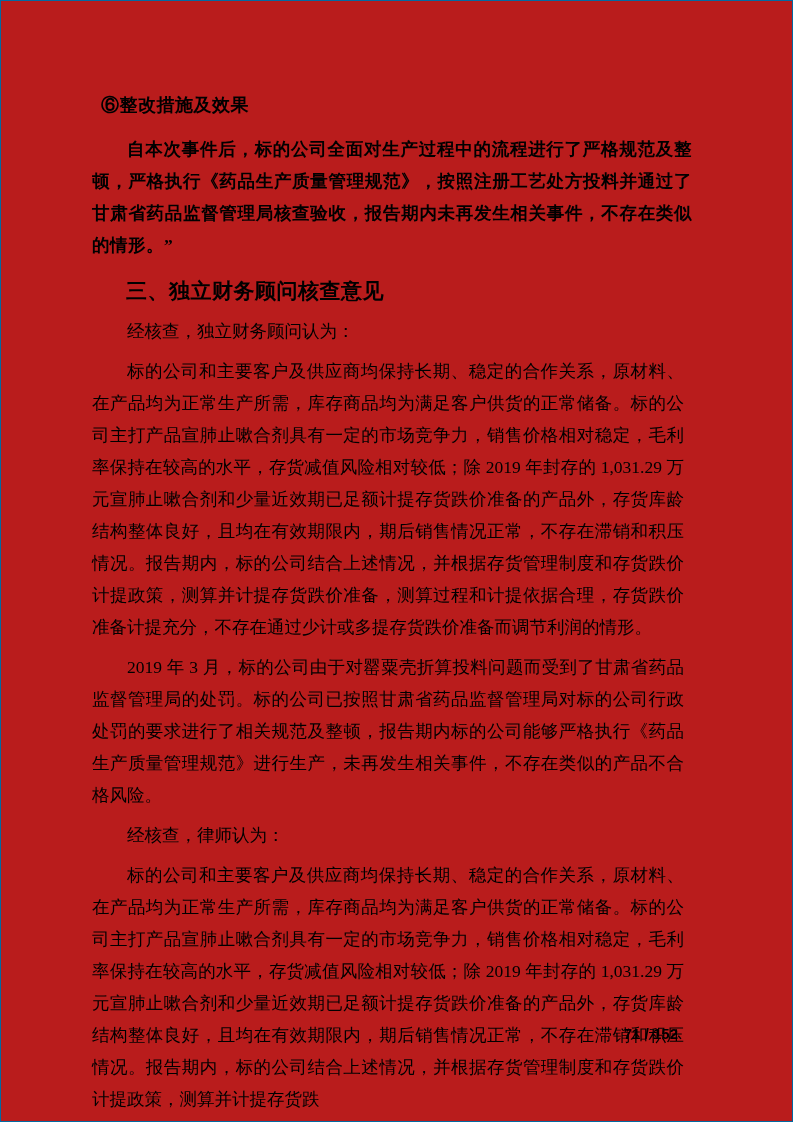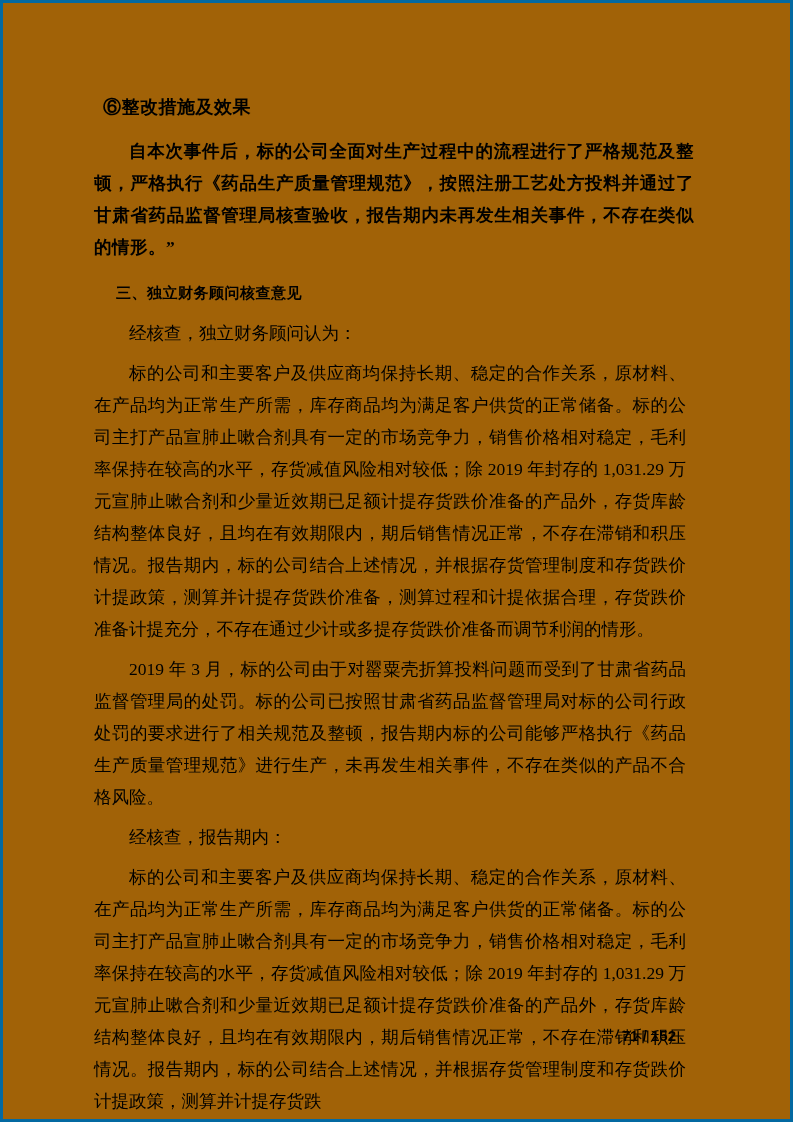--- a/index.html
+++ b/index.html
@@ -4,22 +4,22 @@
 <style>
   html, body {
     margin: 0;
     padding: 0;
     background: #ffffff;
   }
   .page {
     position: relative;
     width: 793px;
     height: 1122px;
-    background: #a16207;
-    border: 3px solid #0369a1;
+    background: #b91c1c;
+    border: 1px solid #0369a1;
     box-sizing: border-box;
     overflow: hidden;
     font-family: "Liberation Serif", "DejaVu Serif", serif;
     color: #000000;
   }
   .content {
     position: absolute;
     left: 83px;
     top: 88px;
     width: 608px;
@@ -38,21 +38,21 @@
     margin: 0;
     letter-spacing: 0.5px;
   }
   .kai-para {
     font-weight: 700;
     margin: 12px 0 0 8px;
     text-indent: 2em;
     letter-spacing: 0.5px;
   }
   .section-heading {
-    font-size: 15px;
+    font-size: 21px;
     font-weight: 700;
     margin: 14px 0 0 0;
     text-indent: 2em;
     line-height: 32px;
     font-family: "Liberation Sans", "DejaVu Sans", sans-serif;
     letter-spacing: 0.5px;
   }
   .page-footer {
     position: absolute;
     top: 1024px;
@@ -74,20 +74,20 @@
 
     <div class="section-heading">三、独立财务顾问核查意见</div>
 
     <p class="para">经核查，独立财务顾问认为：</p>
 
     <p class="para">标的公司和主要客户及供应商均保持长期、稳定的合作关系，原材料、在产品均为正常生产所需，库存商品均为满足客户供货的正常储备。标的公司主打产品宣肺止嗽合剂具有一定的市场竞争力，销售价格相对稳定，毛利率保持在较高的水平，存货减值风险相对较低；除 2019 年封存的 1,031.29 万元宣肺止嗽合剂和少量近效期已足额计提存货跌价准备的产品外，存货库龄结构整体良好，且均在有效期限内，期后销售情况正常，不存在滞销和积压情况。报告期内，标的公司结合上述情况，并根据存货管理制度和存货跌价计提政策，测算并计提存货跌价准备，测算过程和计提依据合理，存货跌价准备计提充分，不存在通过少计或多提存货跌价准备而调节利润的情形。</p>
 
     <p class="para">2019 年 3 月，标的公司由于对罂粟壳折算投料问题而受到了甘肃省药品监督管理局的处罚。标的公司已按照甘肃省药品监督管理局对标的公司行政处罚的要求进行了相关规范及整顿，报告期内标的公司能够严格执行《药品生产质量管理规范》进行生产，未再发生相关事件，不存在类似的产品不合格风险。</p>
 
 
-    <p class="para">经核查，报告期内：</p>
+    <p class="para">经核查，律师认为：</p>
 
     <p class="para">标的公司和主要客户及供应商均保持长期、稳定的合作关系，原材料、在产品均为正常生产所需，库存商品均为满足客户供货的正常储备。标的公司主打产品宣肺止嗽合剂具有一定的市场竞争力，销售价格相对稳定，毛利率保持在较高的水平，存货减值风险相对较低；除 2019 年封存的 1,031.29 万元宣肺止嗽合剂和少量近效期已足额计提存货跌价准备的产品外，存货库龄结构整体良好，且均在有效期限内，期后销售情况正常，不存在滞销和积压情况。报告期内，标的公司结合上述情况，并根据存货管理制度和存货跌价计提政策，测算并计提存货跌</p>
 
   </div>
 
   <div class="page-footer">71 / 152</div>
 </div>
 
 </body></html>

